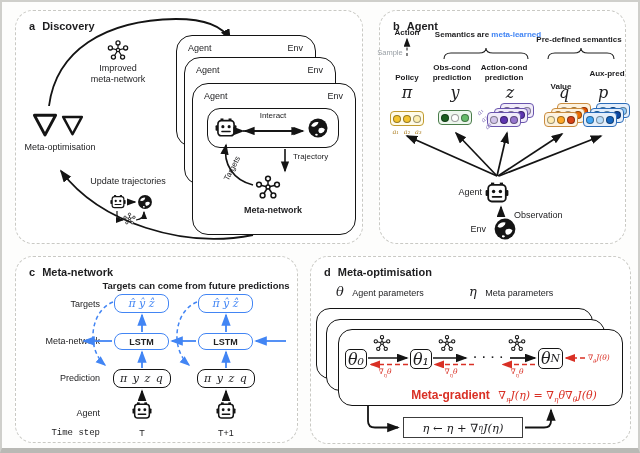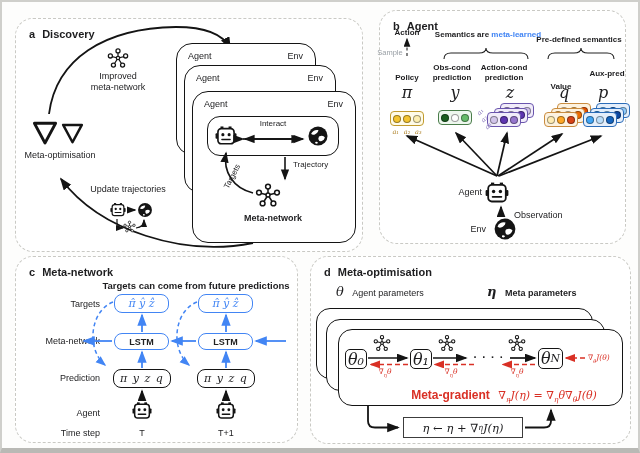--- a/index.html
+++ b/index.html
@@ -82,21 +82,21 @@
       <circle cx="7.6" cy="21.4" r="2.4" fill="#fff" stroke="#141414" stroke-width="1.5"></circle>
       <circle cx="18.4" cy="21.4" r="2.4" fill="#fff" stroke="#141414" stroke-width="1.5"></circle>
       <circle cx="13" cy="13" r="2" fill="#fff" stroke="#141414" stroke-width="1.5"></circle>
     </symbol>
     <symbol id="i-nabla" viewBox="0 0 24 22">
       <path d="M2.2,2 H21.8 L12,20.2Z" fill="none" stroke="#141414" stroke-width="2.6" stroke-linejoin="round"></path>
     </symbol>
   </defs>
 </svg>
 
-<div class="panel" style="left:13px;top:16px;width:348px;height:234px;">
+<div class="panel" style="left:13px;top:8px;width:348px;height:234px;">
   <div class="a ptitle" style="left:13px;top:9px;">
     <span>a</span><span class="nm">Discovery</span>
   </div>
 
   <svg class="ovl" width="348" height="234">
     <path d="M33,95 C40,40 88,9 160,8 C196,8 209,19 214,29" fill="none" stroke="#141414" stroke-width="1.8" marker-end="url(#mk)"></path>
     <path d="M237,224 C168,238 84,212 45,160" fill="none" stroke="#141414" stroke-width="1.8" marker-end="url(#mk)"></path>
     <path d="M112,191 L119,191" fill="none" stroke="#141414" stroke-width="1.4" marker-end="url(#mk)"></path>
     <path d="M101,200 Q100,209 107,209" fill="none" stroke="#141414" stroke-width="1.2" marker-end="url(#mk)"></path>
     <path d="M120,209 Q128,208 128,201" fill="none" stroke="#141414" stroke-width="1.2" marker-end="url(#mk)"></path>
@@ -301,21 +301,21 @@
 <div class="panel" style="left:13px;top:254px;width:283px;height:187px;">
   <div class="a ptitle" style="left:13px;top:9px;">
     <span>c</span><span class="nm">Meta-network</span>
   </div>
   <div class="a ctr bold" style="left:70px;top:23px;width:220px;font-size:9.5px;">Targets can come from future predictions</div>
 
   <div class="a lbl rgt" style="left:4px;top:42px;width:80px;">Targets</div>
   <div class="a lbl rgt" style="left:4px;top:79px;width:80px;">Meta-network</div>
   <div class="a lbl rgt" style="left:4px;top:116px;width:80px;">Prediction</div>
   <div class="a lbl rgt" style="left:4px;top:151px;width:80px;">Agent</div>
-  <div class="a lbl rgt" style="left:4px;top:171px;width:80px;">Time step</div>
+  <div class="a lbl rgt" style="left:4px;top:171px;width:80px;font-family:Liberation Mono, monospace;">Time step</div>
 
   <svg class="ovl" width="283" height="187">
     <path d="M126,111 L126,95" fill="none" stroke="#4285F4" stroke-width="1.8" marker-end="url(#mb)"></path>
     <path d="M126,75 L126,58" fill="none" stroke="#4285F4" stroke-width="1.8" marker-end="url(#mb)"></path>
     <path d="M210,111 L210,95" fill="none" stroke="#4285F4" stroke-width="1.8" marker-end="url(#mb)"></path>
     <path d="M210,75 L210,58" fill="none" stroke="#4285F4" stroke-width="1.8" marker-end="url(#mb)"></path>
     <path d="M270,84 L240,84" fill="none" stroke="#4285F4" stroke-width="1.8" marker-end="url(#mb)"></path>
     <path d="M180,84 L156,84" fill="none" stroke="#4285F4" stroke-width="1.8" marker-end="url(#mb)"></path>
     <path d="M96,84 L68,84" fill="none" stroke="#4285F4" stroke-width="1.8" marker-end="url(#mb)"></path>
     <path d="M97,45 C74,54 70,92 89,108" fill="none" stroke="#4285F4" stroke-width="1.5" stroke-dasharray="4,3" marker-end="url(#mb)"></path>
@@ -343,21 +343,21 @@
 
 <div class="panel" style="left:308px;top:254px;width:321px;height:188px;">
   <div class="a" style="left:25px;top:25px;">
     <span class="m" style="font-size:13px;">θ</span>
     <span class="lbl" style="margin-left:4px;">Agent parameters</span>
   </div>
 
   <div class="a ptitle" style="left:13px;top:9px;">
     <span>d</span><span class="nm">Meta-optimisation</span>
   </div>
-  <div class="a" style="left:176px;top:25px;font-weight:bold;">
+  <div class="a" style="left:158px;top:25px;">
     <span class="m" style="font-size:13px;">η</span>
     <span class="lbl" style="margin-left:4px;">Meta parameters</span>
   </div>
 
   <div class="card" style="left:5px;top:51px;width:277px;height:71px;border-radius:14px;"></div>
   <div class="card" style="left:15px;top:62px;width:279px;height:72px;border-radius:14px;"></div>
   <div class="card" style="left:27px;top:72px;width:285px;height:77px;border-radius:14px;"></div>
 
   <svg class="a icw" style="left:62px;top:77px;" width="18" height="18">
         <use href="#i-meta"></use>

